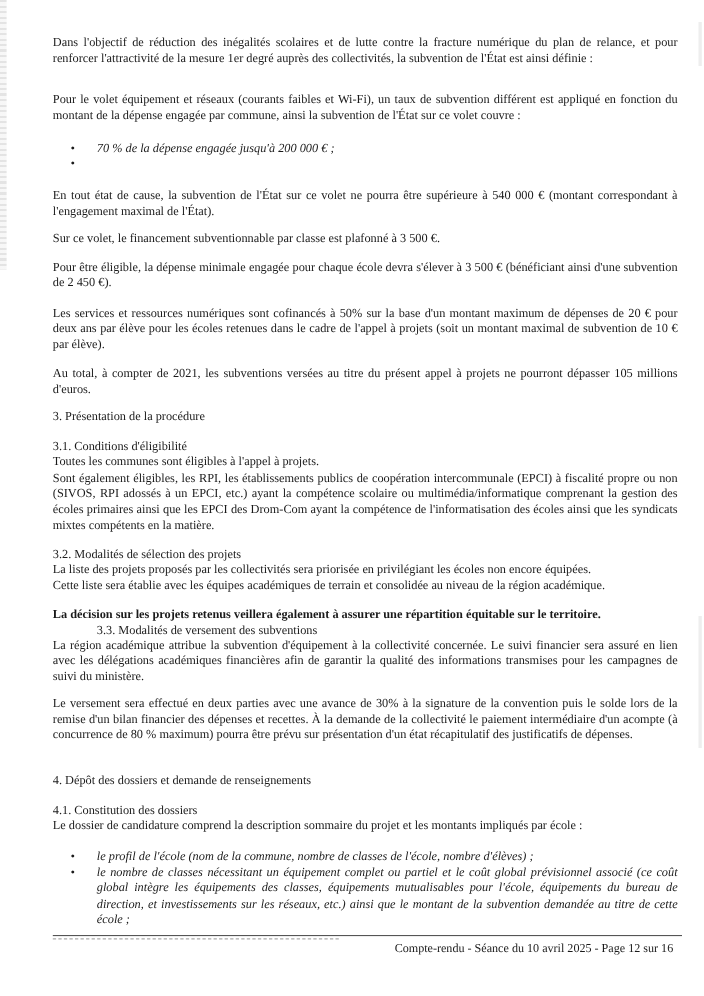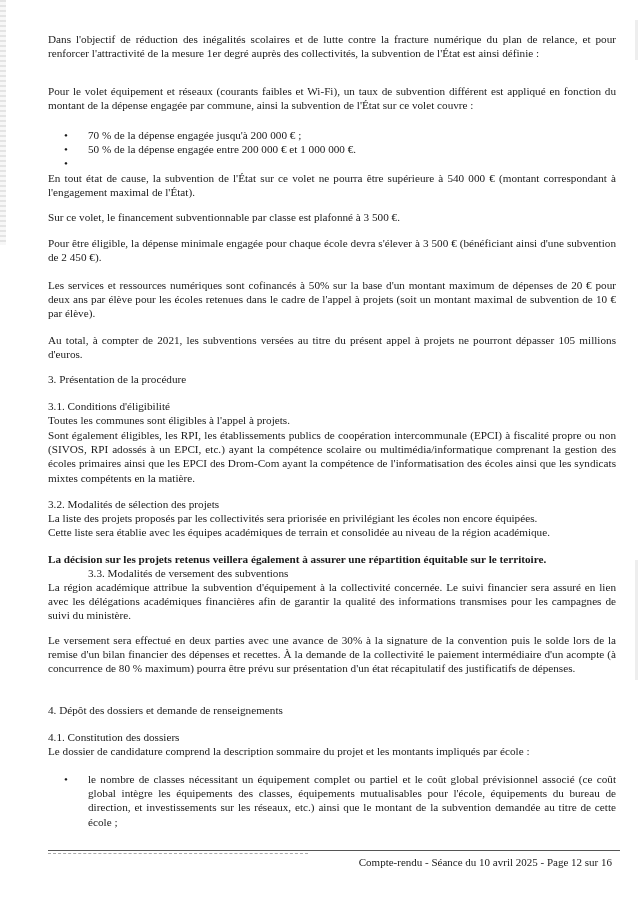--- a/index.html
+++ b/index.html
@@ -4,42 +4,41 @@
 <style>
   html, body { margin:0; padding:0; background:#ffffff; }
   body { width:640px; height:905px; position:relative; overflow:hidden;
          font-family:"Liberation Serif", serif; color:#1a1a1a; }
   .scan-edge { position:absolute; left:0; top:0; width:6px; height:245px;
     background: repeating-linear-gradient(180deg, #d8d8d8 0 2px, #f4f4f4 2px 5px); opacity:.7; }
   .scan-edge-right { position:absolute; right:2px; width:3px; background:#eee; }
   .page { position:absolute; left:48px; top:0; width:570px; font-size:11.2px; line-height:14.2px; }
   .p { text-align:justify; margin:0; position:absolute; left:0; width:568px; }
   .h { font-weight:normal; margin:0; position:absolute; left:0; }
-  ul.bul { list-style:none; margin:0; padding:0; position:absolute; left:0; width:568px; }
+  ul.bul { list-style:none; margin:0; padding:0; position:absolute; left:0; width:568px;font-style:italic; }
   ul.bul li { position:relative; padding-left:40px; text-align:justify; }
   ul.bul li::before { content:"•"; position:absolute; left:16px; top:0; }
   .footer-rule { position:absolute; left:48px; top:850px; width:572px; height:0;
     border-top:1px solid #555; }
   .footer-rule-dash { position:absolute; left:48px; top:853px; width:260px; height:0;
     border-top:1px dashed #aaa; }
   .footer { position:absolute; right:28px; top:856px; font-size:11px;padding-left:10px; }
 </style>
 </head>
 <body>
 
 <div class="scan-edge"></div>
 <div class="scan-edge-right" style="top:20px;height:40px;"></div>
 <div class="scan-edge-right" style="top:560px;height:120px;"></div>
 
 <div class="page">
   <p class="p" style="top:32px;">Dans l'objectif de réduction des inégalités scolaires et de lutte contre la fracture numérique du plan de relance, et pour renforcer l'attractivité de la mesure 1er degré auprès des collectivités, la subvention de l'État est ainsi définie :</p>
   <p class="p" style="top:84px;">Pour le volet équipement et réseaux (courants faibles et Wi-Fi), un taux de subvention différent est appliqué en fonction du montant de la dépense engagée par commune, ainsi la subvention de l'État sur ce volet couvre :</p>
   <ul class="bul" style="top:128px;">
     <li>70 % de la dépense engagée jusqu'à 200 000 € ;</li>
-    <li>50 % de la dépense engagée entre 200 000 € et 1 000 000 €.</li>
     <li style="height:14px;"></li>
   </ul>
   <p class="p" style="top:171px;">En tout état de cause, la subvention de l'État sur ce volet ne pourra être supérieure à 540 000 € (montant correspondant à l'engagement maximal de l'État).</p>
   <p class="p" style="top:210px;">Sur ce volet, le financement subventionnable par classe est plafonné à 3 500 €.</p>
   <p class="p" style="top:236px;">Pour être éligible, la dépense minimale engagée pour chaque école devra s'élever à 3 500 € (bénéficiant ainsi d'une subvention de 2 450 €).</p>
   <p class="p" style="top:278px;">Les services et ressources numériques sont cofinancés à 50% sur la base d'un montant maximum de dépenses de 20 € pour deux ans par élève pour les écoles retenues dans le cadre de l'appel à projets (soit un montant maximal de subvention de 10 € par élève).</p>
   <p class="p" style="top:333px;">Au total, à compter de 2021, les subventions versées au titre du présent appel à projets ne pourront dépasser 105 millions d'euros.</p>
 
   <p class="h" style="top:372px;">3. Présentation de la procédure</p>
   <p class="h" style="top:399px;">3.1. Conditions d'éligibilité</p>
@@ -52,19 +51,20 @@
   <p class="p" style="top:552px;font-weight:bold;">La décision sur les projets retenus veillera également à assurer une répartition équitable sur le territoire.</p>
 
   <p class="h" style="top:566px;margin-left:40px;">3.3. Modalités de versement des subventions</p>
   <p class="p" style="top:580px;">La région académique attribue la subvention d'équipement à la collectivité concernée. Le suivi financier sera assuré en lien avec les délégations académiques financières afin de garantir la qualité des informations transmises pour les campagnes de suivi du ministère.</p>
   <p class="p" style="top:633px;">Le versement sera effectué en deux parties avec une avance de 30% à la signature de la convention puis le solde lors de la remise d'un bilan financier des dépenses et recettes. À la demande de la collectivité le paiement intermédiaire d'un acompte (à concurrence de 80 % maximum) pourra être prévu sur présentation d'un état récapitulatif des justificatifs de dépenses.</p>
 
   <p class="h" style="top:703px;">4. Dépôt des dossiers et demande de renseignements</p>
   <p class="h" style="top:730px;">4.1. Constitution des dossiers</p>
   <p class="p" style="top:744px;">Le dossier de candidature comprend la description sommaire du projet et les montants impliqués par école :</p>
   <ul class="bul" style="top:772px;">
+    <li>le profil de l'école (nom de la commune, nombre de classes de l'école, nombre d'élèves) ;</li>
     <li>le nombre de classes nécessitant un équipement complet ou partiel et le coût global prévisionnel associé (ce coût global intègre les équipements des classes, équipements mutualisables pour l'école, équipements du bureau de direction, et investissements sur les réseaux, etc.) ainsi que le montant de la subvention demandée au titre de cette école ;</li>
   </ul>
 </div>
 
 <div class="footer-rule"></div>
 <div class="footer-rule-dash"></div>
 <div class="footer">Compte-rendu - Séance du 10 avril 2025 - Page 12 sur 16</div>
 
 </body></html>

